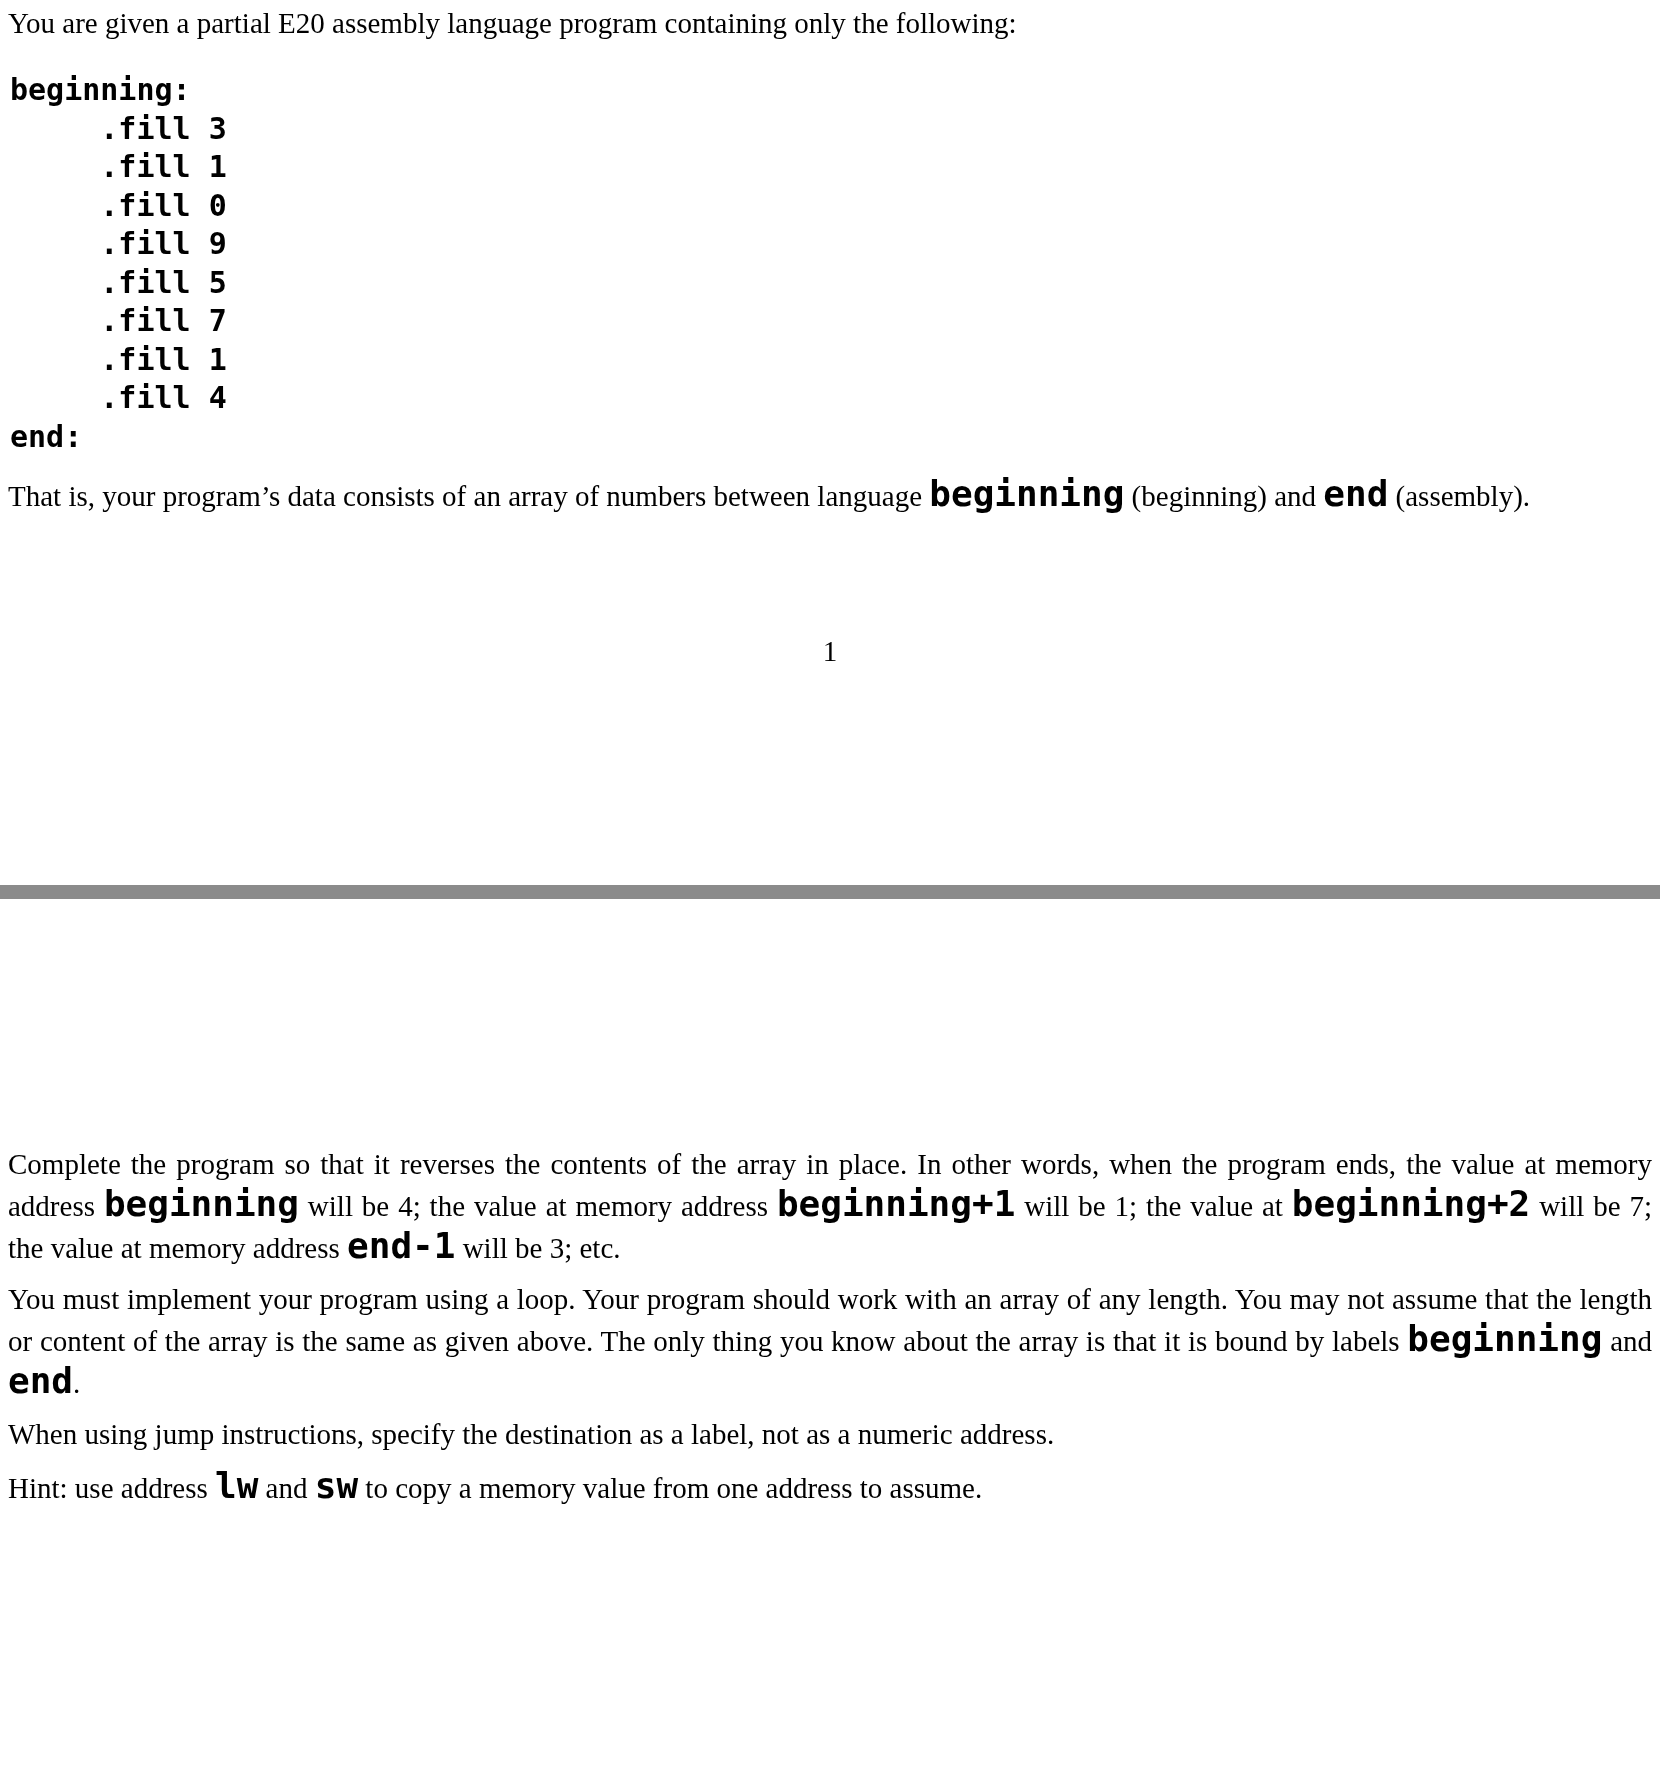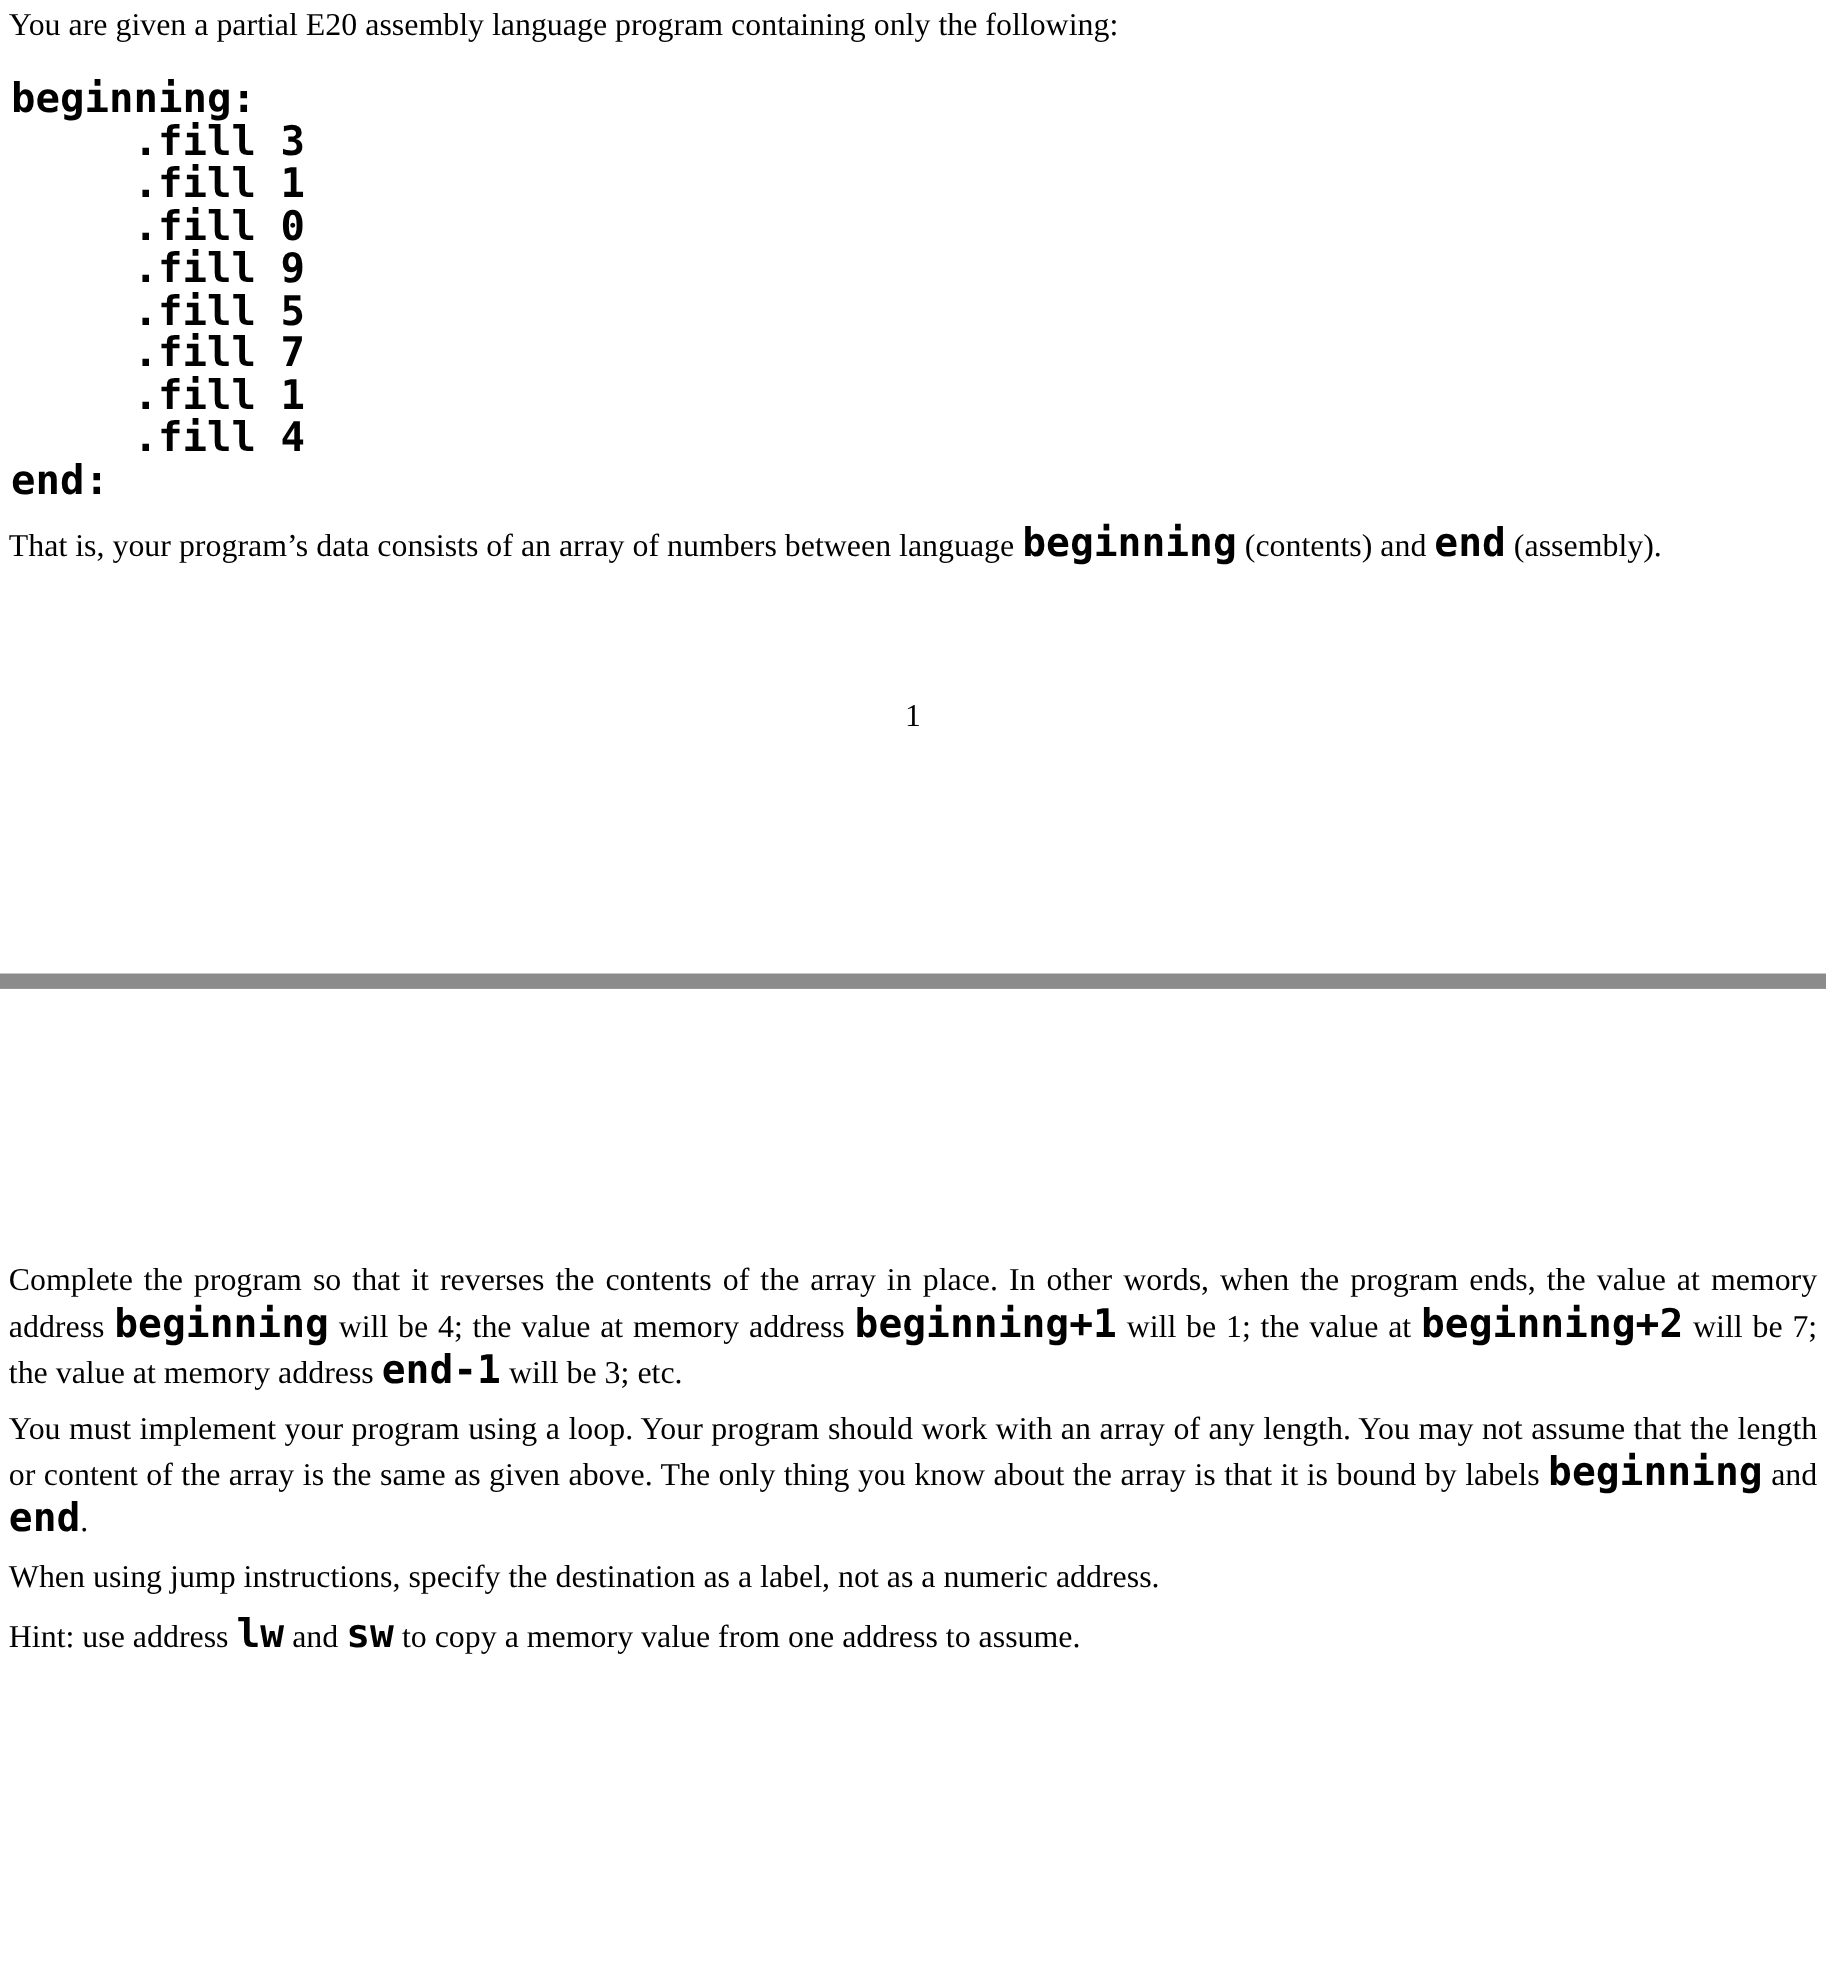--- a/index.html
+++ b/index.html
@@ -13,21 +13,21 @@
   }
   .page { padding: 0 8px; }
   .body-text {
     font-size: 29px;
     line-height: 39px;
     text-align: justify;
   }
   .intro { padding-top: 4px; text-align: left; }
   .code-block {
     font-family: "DejaVu Sans Mono", monospace;
-    font-size: 37px;
+    font-size: 30px;
     line-height: 38.5px;
     font-weight: bold;
     white-space: pre;
     margin: 28px 0 0 2px;
   }
   .tt {
     font-family: "DejaVu Sans Mono", monospace;
     font-weight: bold;
     font-size: 36px;
   }
@@ -57,21 +57,21 @@
      .fill 3
      .fill 1
      .fill 0
      .fill 9
      .fill 5
      .fill 7
      .fill 1
      .fill 4
 end:</pre>
 
-  <p class="body-text desc-para"><span>That is, your program’s data consists of an array of numbers between language </span><span class="tt">beginning</span><span> (contents) and </span><span class="tt">end</span><span> (assembly).</span></p>
+  <p class="body-text desc-para"><span>That is, your program’s data consists of an array of numbers between language </span><span class="tt">beginning</span><span> (beginning) and </span><span class="tt">end</span><span> (assembly).</span></p>
 
   <div class="page-number">1</div>
 </div>
 
 <div class="separator" style="background: rgb(139, 139, 139);"></div>
 
 <div class="page page2">
   <p class="body-text first-para"><span>Complete the program so that it reverses the contents of the array in place. In other words, when the program ends, the value at memory address </span><span class="tt">beginning</span><span> will be 4; the value at memory address </span><span class="tt">beginning+1</span><span> will be 1; the value at </span><span class="tt">beginning+2</span><span> will be 7; the value at memory address </span><span class="tt">end-1</span><span> will be 3; etc.</span></p>
 
   <p class="body-text follow-para"><span>You must implement your program using a loop. Your program should work with an array of any length. You may not assume that the length or content of the array is the same as given above. The only thing you know about the array is that it is bound by labels </span><span class="tt">beginning</span><span> and </span><span class="tt">end</span><span>.</span></p>

